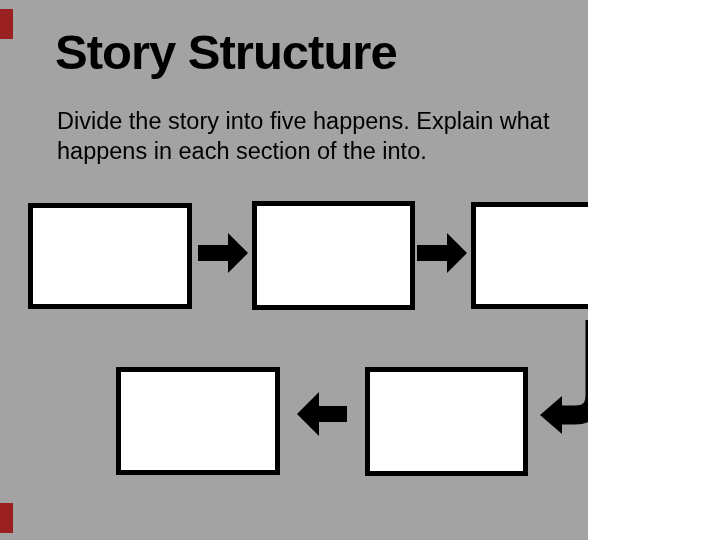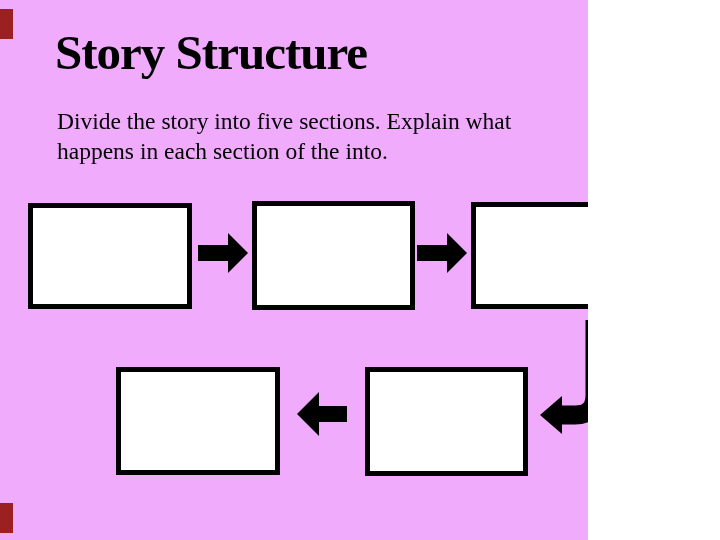--- a/index.html
+++ b/index.html
@@ -4,23 +4,23 @@
 <style>
   html, body {
     margin: 0;
     padding: 0;
     background: #ffffff;
   }
   .slide {
     position: relative;
     width: 588px;
     height: 540px;
-    background: #f0abfc;
+    background: #a3a3a3;
     overflow: hidden;
-    font-family: Liberation Serif, serif;
+    font-family: Liberation Sans, sans-serif;
     color: #000000;
   }
   .accent {
     position: absolute;
     left: 0;
     width: 13px;
     height: 30px;
     background: #9b2021;
   }
   .accent-top { top: 9px; }
@@ -67,21 +67,21 @@
 <body>
 
 <div class="slide">
 
   <div class="accent accent-top"></div>
   <div class="accent accent-bottom"></div>
 
   <h1 class="title">Story Structure</h1>
 
   <div class="instructions">
-    <div>Divide the story into five sections. Explain what</div>
+    <div>Divide the story into five happens. Explain what</div>
     <div>happens in each section of the into.</div>
   </div>
 
   <div class="section-box box-1"></div>
   <div class="section-box box-2"></div>
   <div class="section-box box-3"></div>
   <div class="section-box box-4"></div>
   <div class="section-box box-5"></div>
 
   <svg class="arrow arrow-1" width="50" height="40" viewBox="0 0 50 40">

